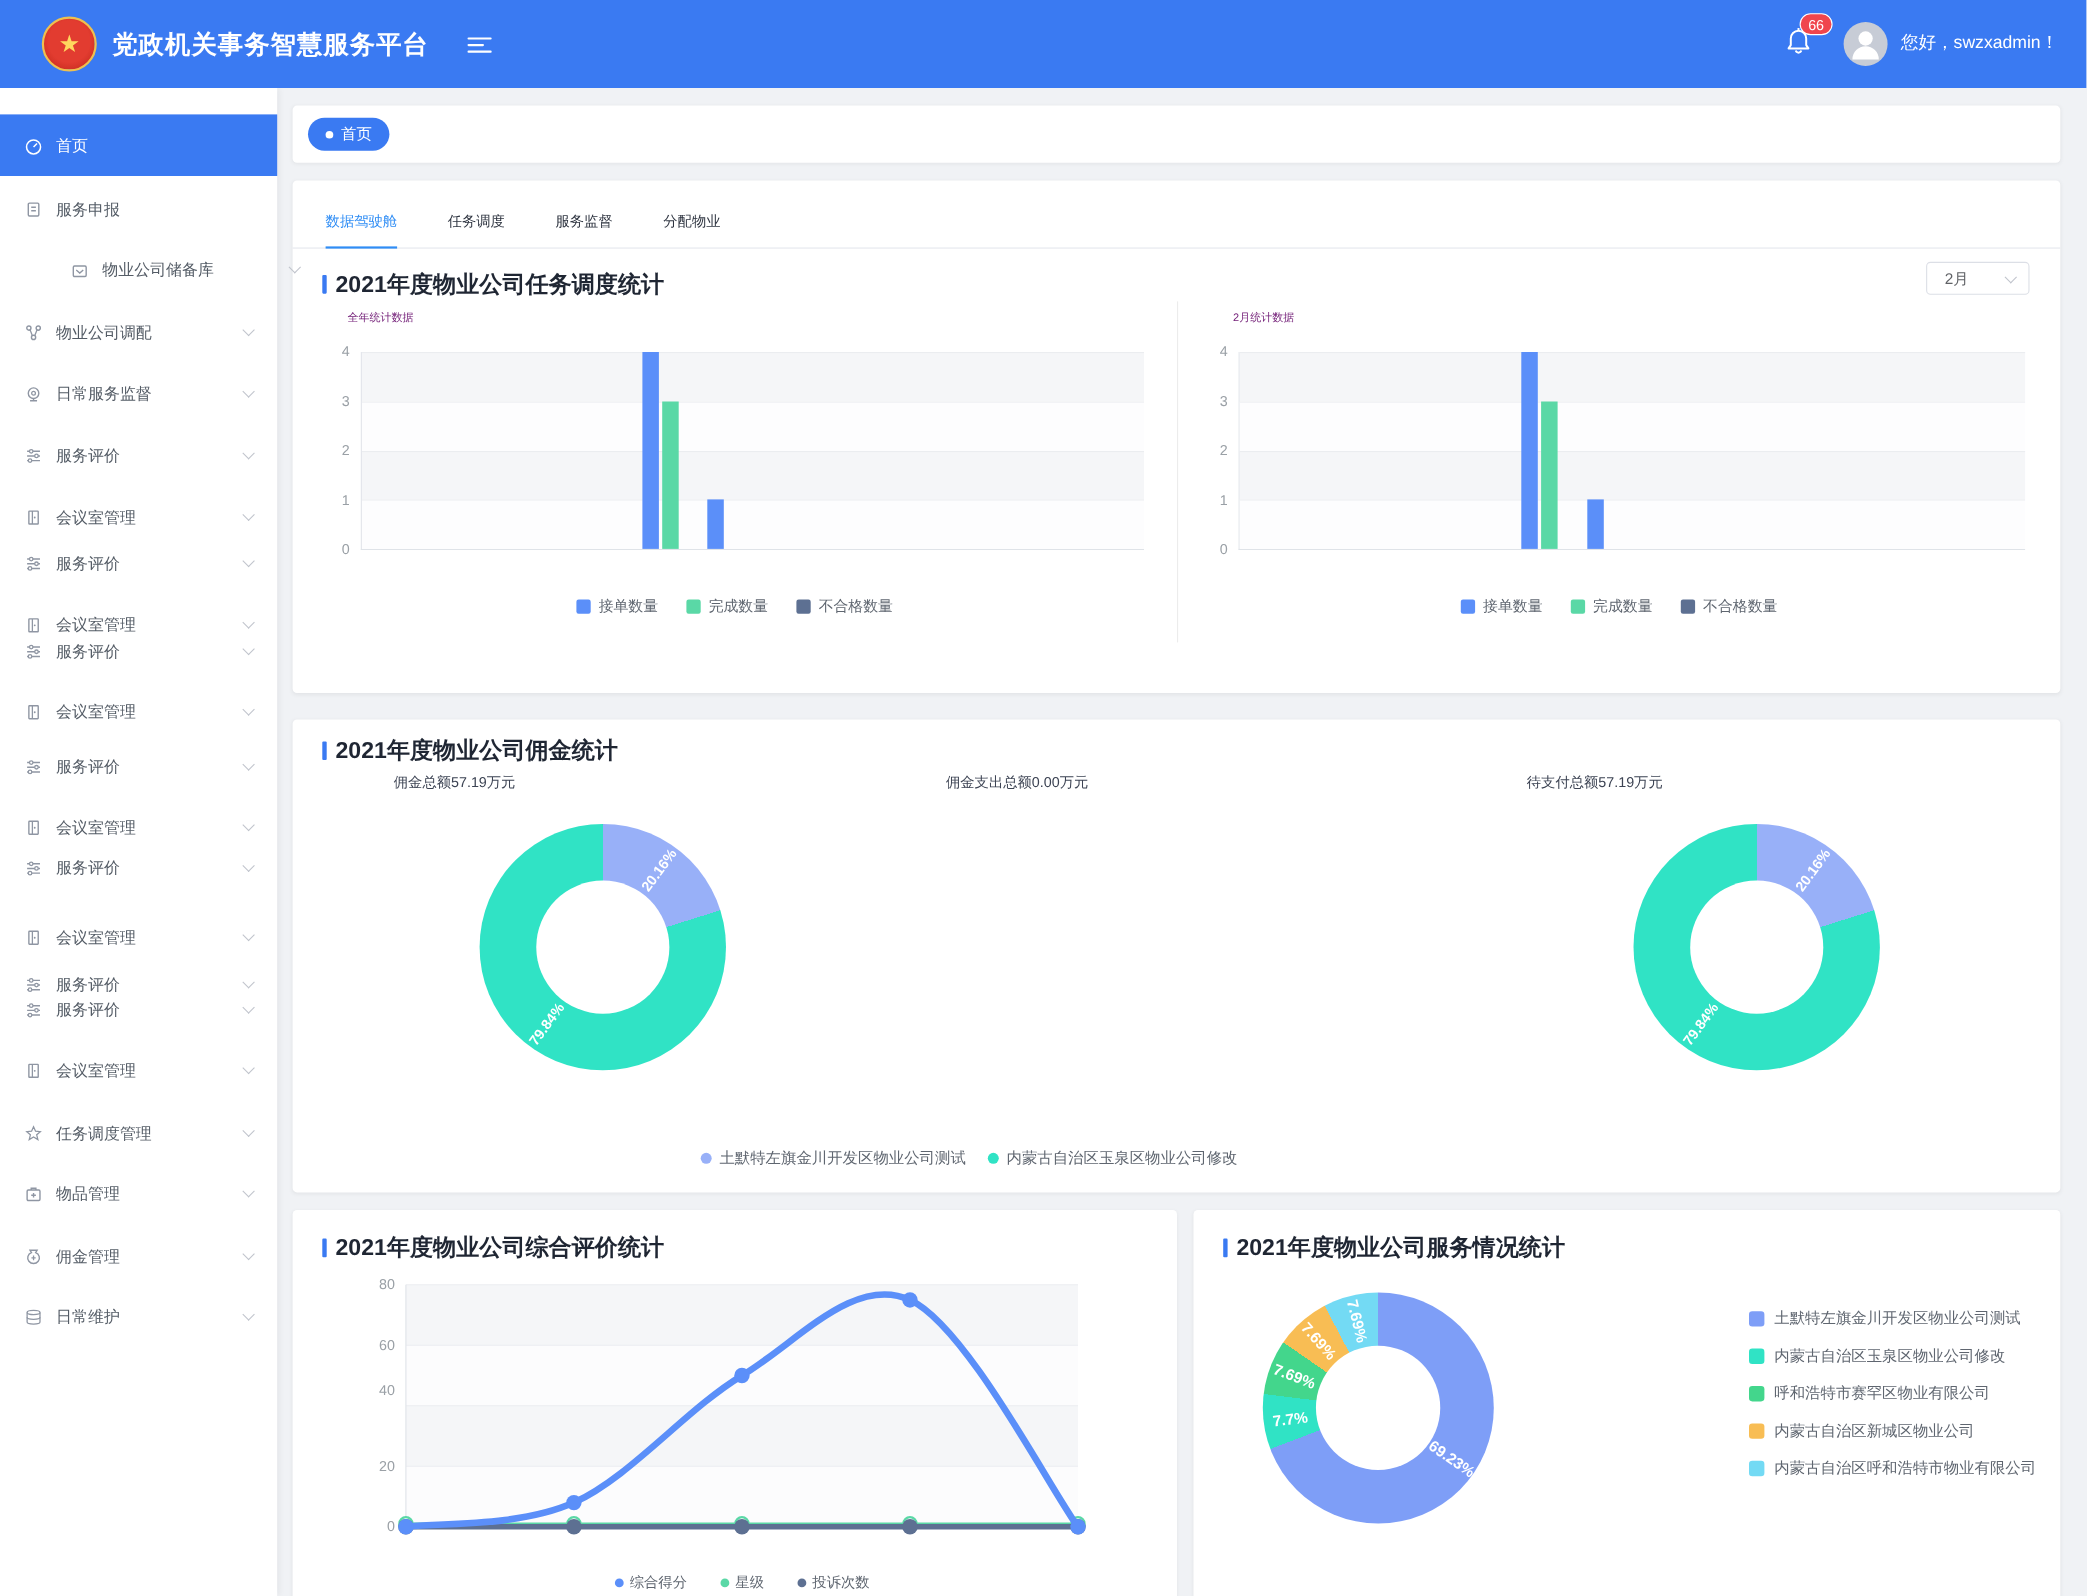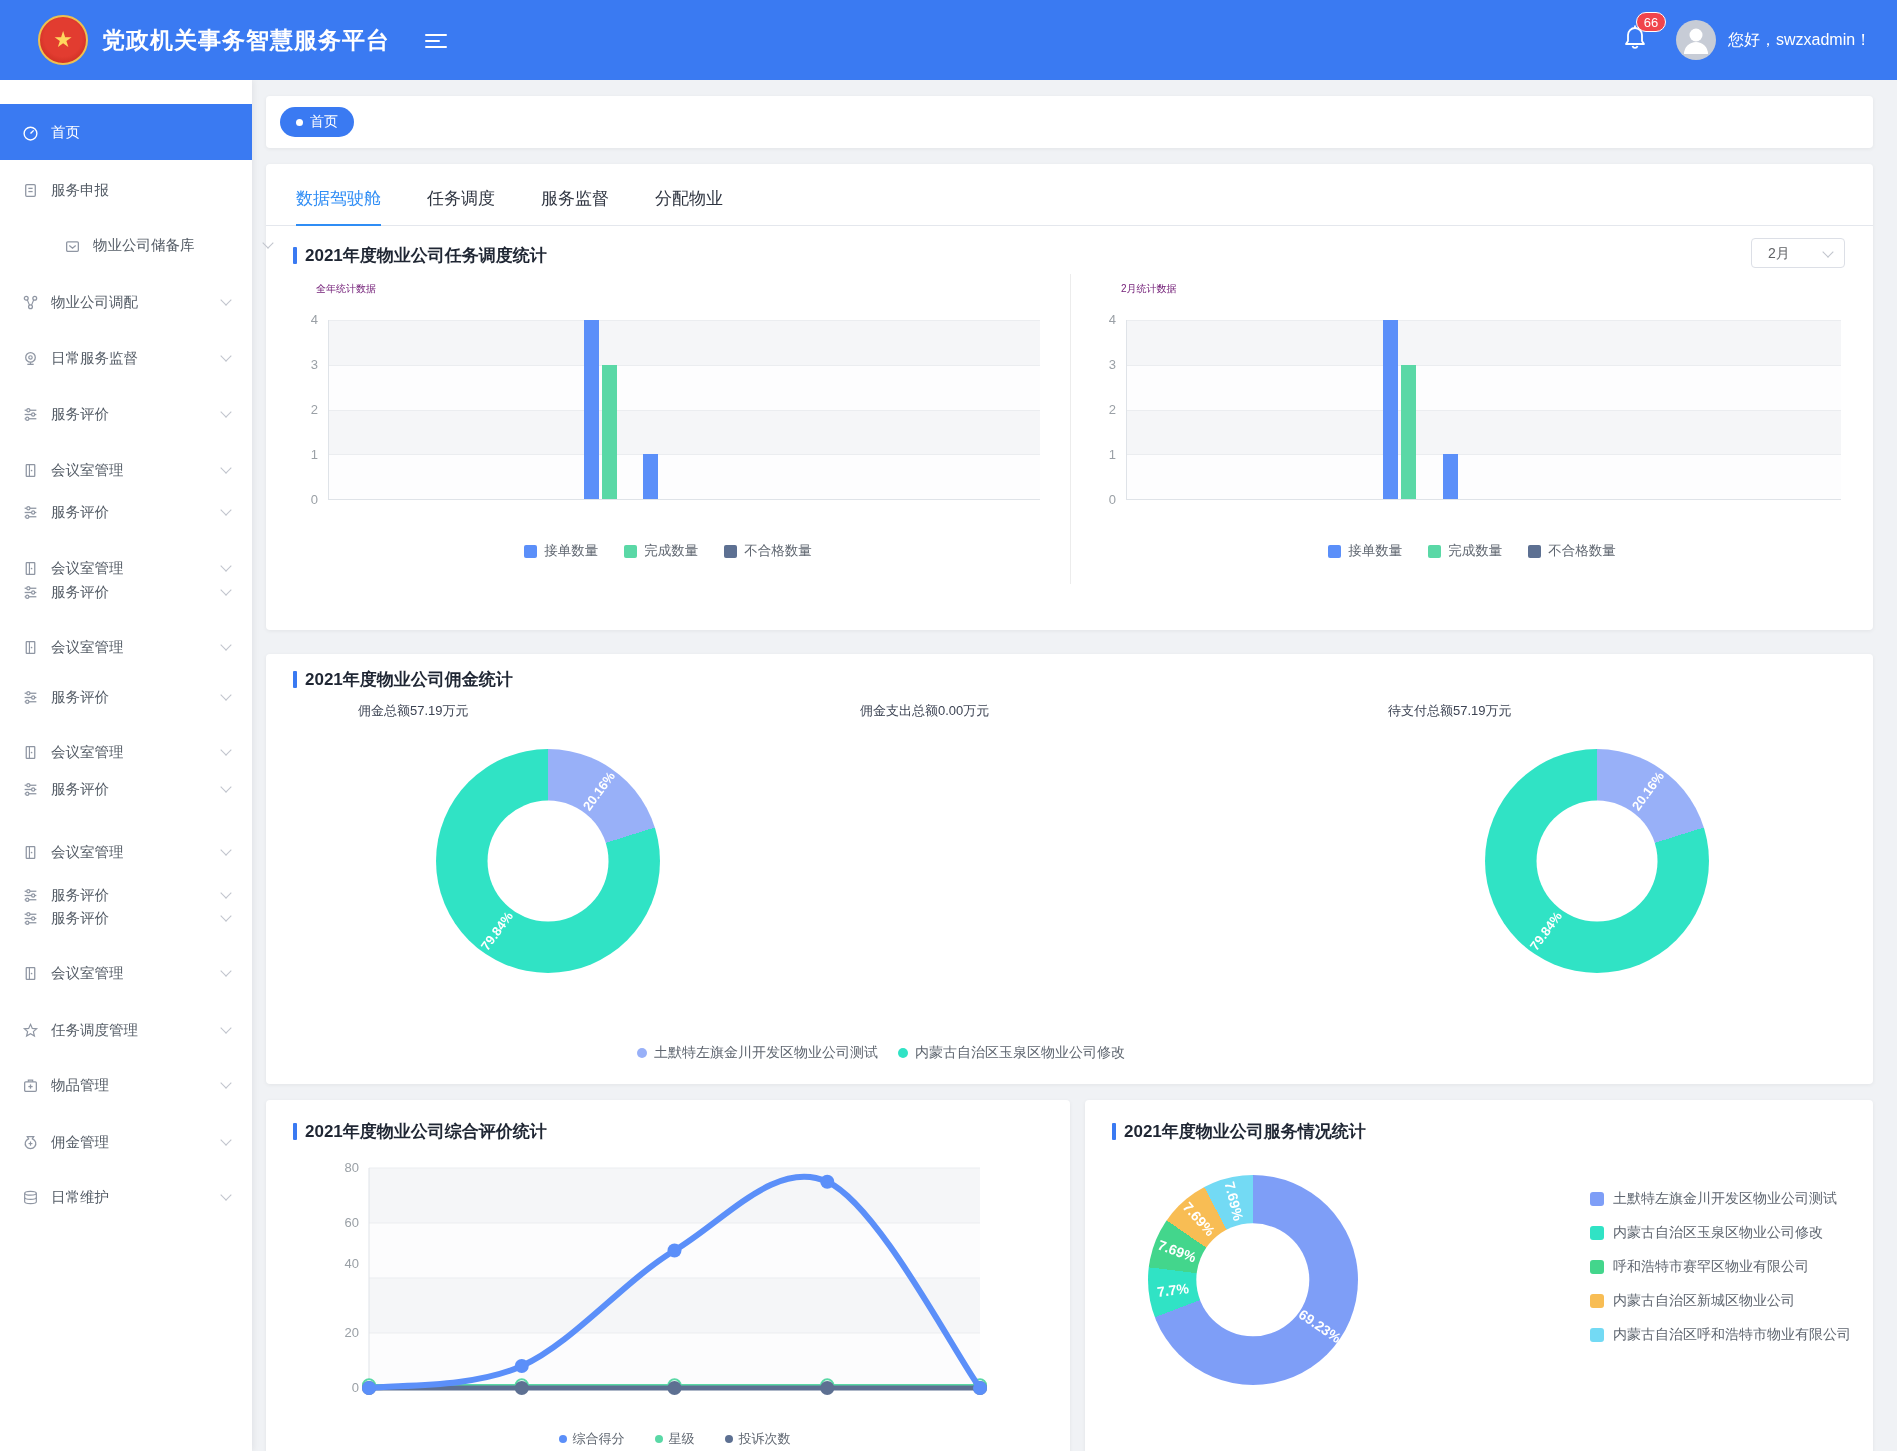--- a/index.html
+++ b/index.html
@@ -37,25 +37,25 @@
   
   .card { position:absolute; background:#fff; border-radius:4px; box-shadow:0 1px 4px rgba(0,0,0,.06); }
   .bc-card { left:266px; top:96px; width:1607px; height:52px; }
   .crumb { position:absolute; left:14px; top:11px; height:30px; border-radius:15px; background:#3a7af2;
     color:#fff; font-size:14px; display:flex; align-items:center; padding:0 16px; cursor:pointer; }
   .crumb .dot { width:7px; height:7px; border-radius:50%; background:#fff; margin-right:7px; }
 
   .task-card { left:266px; top:164px; width:1607px; height:466px; }
   .tabs { position:absolute; left:0; top:0; width:100%; height:62px; border-bottom:1px solid #e4e7ed;
     display:flex; align-items:flex-end; padding:0 0 13px 30px; gap:46px; }
-  .tab { position:relative; font-size:17px; color:#2e3440; cursor:pointer; padding-bottom:2px; }
+  .tab { position:relative; font-size:13px; color:#2e3440; cursor:pointer; padding-bottom:2px; }
   .tab.active { color:#2f8df5; }
   .tab.active::after { content:""; position:absolute; left:0; right:0; bottom:-14px; height:2px; background:#2f8df5; }
 
-  .sec-title { position:absolute; display:flex; align-items:center; font-size:17px; font-weight:bold; color:#1f2633; }
+  .sec-title { position:absolute; display:flex; align-items:center; font-size:21px; font-weight:bold; color:#1f2633; }
   .sec-title .bar { width:4px; height:17px; background:#3a7af2; margin-right:8px; border-radius:1px; }
   .task-card .sec-title { left:27px; top:80px; }
 
   .m-select { position:absolute; right:28px; top:74px; width:94px; height:30px; border:1px solid #dcdfe6;
     border-radius:4px; background:#fff; cursor:pointer; font-size:14px; color:#606266; }
   .m-select .val { position:absolute; left:16px; top:0; line-height:28px; }
   .m-select .chev { position:absolute; right:12px; top:9px; width:8px; height:8px;
     border-right:1.5px solid #c0c4cc; border-bottom:1.5px solid #c0c4cc; transform:rotate(45deg); }
 
   .panel { position:absolute; top:110px; height:310px; }

